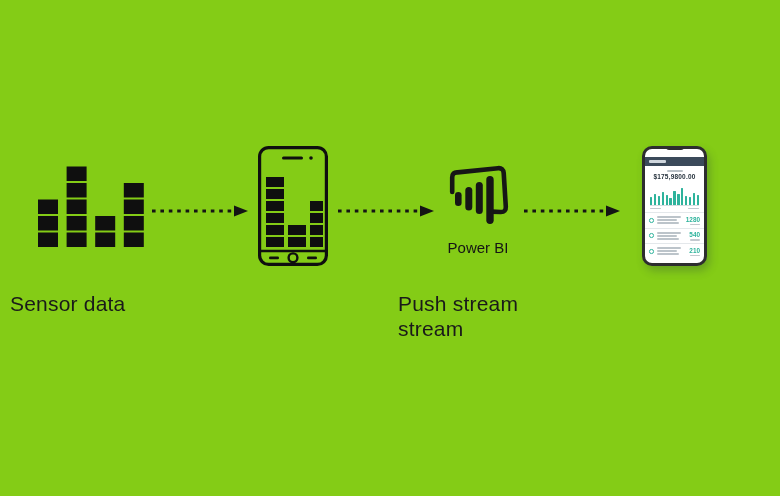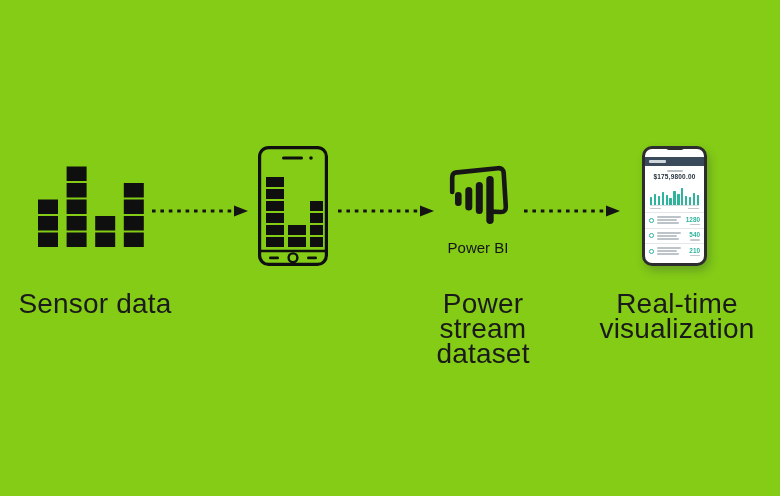--- a/index.html
+++ b/index.html
@@ -5,22 +5,22 @@
   html,body{margin:0;padding:0;}
   .canvas{
     position:relative;width:780px;height:496px;overflow:hidden;
     background:#84cc16;
     font-family:"Liberation Sans","DejaVu Sans",sans-serif;
     color:#161616;
     padding-left:32px;
   }
   .abs{position:absolute;}
   .stage-label{
-    position:absolute;width:170px;text-align:center;
-    font-size:28px;line-height:25px;color:#1a1a1a;letter-spacing:.2px;
+    position:absolute;width:170px;text-align:left;
+    font-size:21px;line-height:25px;color:#1a1a1a;letter-spacing:.2px;
   }
   .pbi-caption{
     position:absolute;width:120px;text-align:center;
     font-size:15px;color:#151515;
   }
   
   .phone2{
     position:absolute;left:642px;top:146px;width:65px;height:120px;
     background:#2d2d2f;border-radius:10px;
     box-shadow:3px 5px 9px rgba(40,70,60,.30);
@@ -210,16 +210,15 @@
               <b>210</b>
               <i></i>
             </span>
         </div>
       </div>
     </div>
     <div class="notch"></div>
   </div>
 
   <div class="stage-label" style="left:10px;top:291px">Sensor data</div>
-  <div class="stage-label" style="left:398px;top:291px">Power stream dataset</div>
-  <div class="stage-label" style="left:592px;top:291px">Real-time visualization</div>
+  <div class="stage-label" style="left:398px;top:291px">Push stream stream</div>
 
 </div>
 
 </body></html>

